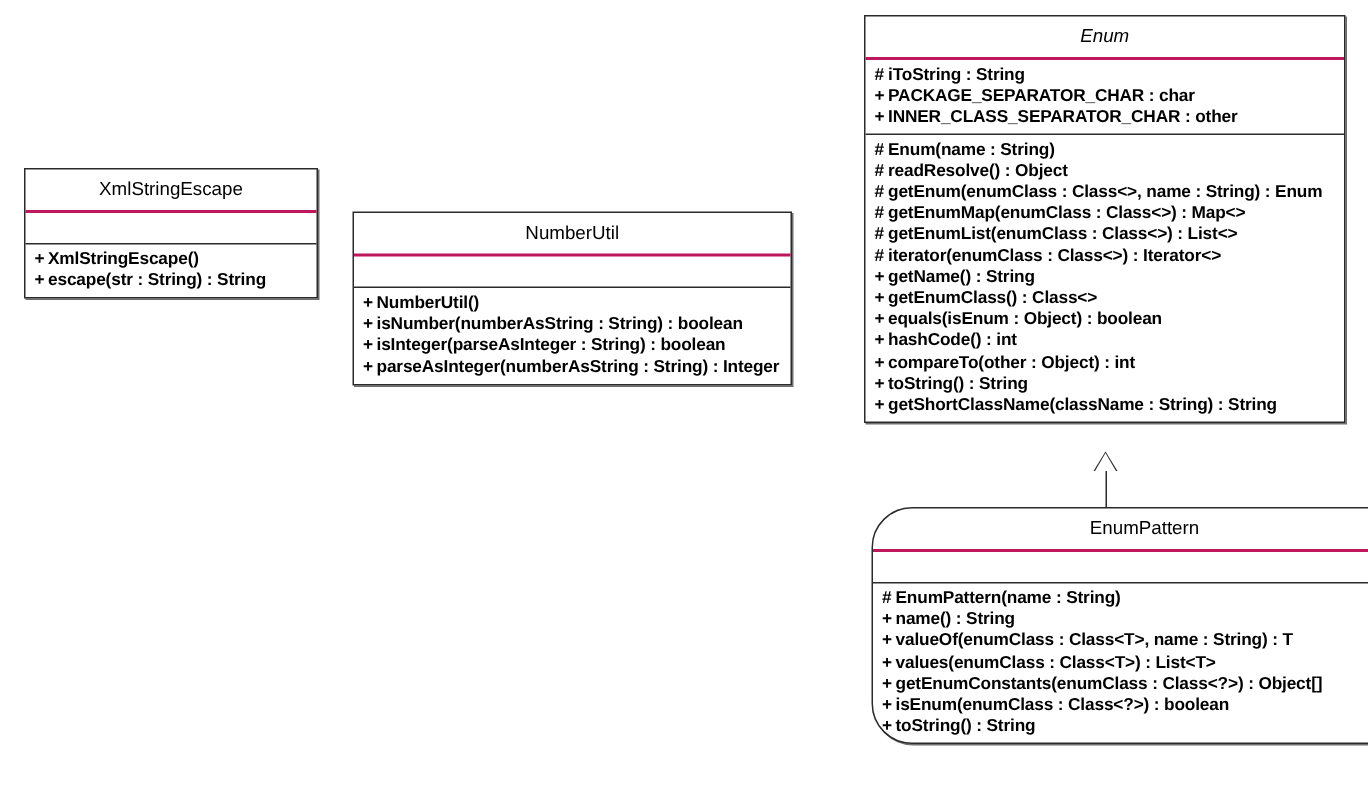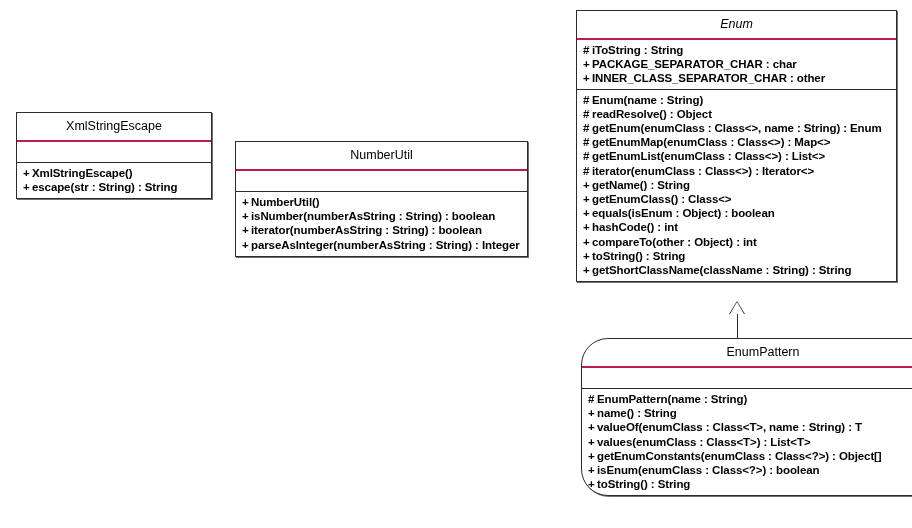--- a/index.html
+++ b/index.html
@@ -103,21 +103,21 @@
         <div class="uml-member"><span class="vis">+</span><span>XmlStringEscape()</span></div>
         <div class="uml-member"><span class="vis">+</span><span>escape(str : String) : String</span></div>
       </div>
     </div>
     <div class="uml-class" style="left: 235px; top: 99px; width: 293px; margin-top: 42px;">
       <div class="uml-title">NumberUtil</div>
       <div class="uml-attrs empty"></div>
       <div class="uml-ops">
         <div class="uml-member"><span class="vis">+</span><span>NumberUtil()</span></div>
         <div class="uml-member"><span class="vis">+</span><span>isNumber(numberAsString : String) : boolean</span></div>
-        <div class="uml-member"><span class="vis">+</span><span>iterator(numberAsString : String) : boolean</span></div>
+        <div class="uml-member"><span class="vis">+</span><span>isInteger(parseAsInteger : String) : boolean</span></div>
         <div class="uml-member"><span class="vis">+</span><span>parseAsInteger(numberAsString : String) : Integer</span></div>
       </div>
     </div>
     <div class="uml-class" style="left: 576px; top: 10px; width: 321px;">
       <div class="uml-title abstract">Enum</div>
       <div class="uml-attrs">
         <div class="uml-member"><span class="vis">#</span><span>iToString : String</span></div>
         <div class="uml-member"><span class="vis">+</span><span>PACKAGE_SEPARATOR_CHAR : char</span></div>
         <div class="uml-member"><span class="vis">+</span><span>INNER_CLASS_SEPARATOR_CHAR : other</span></div>
       </div>

